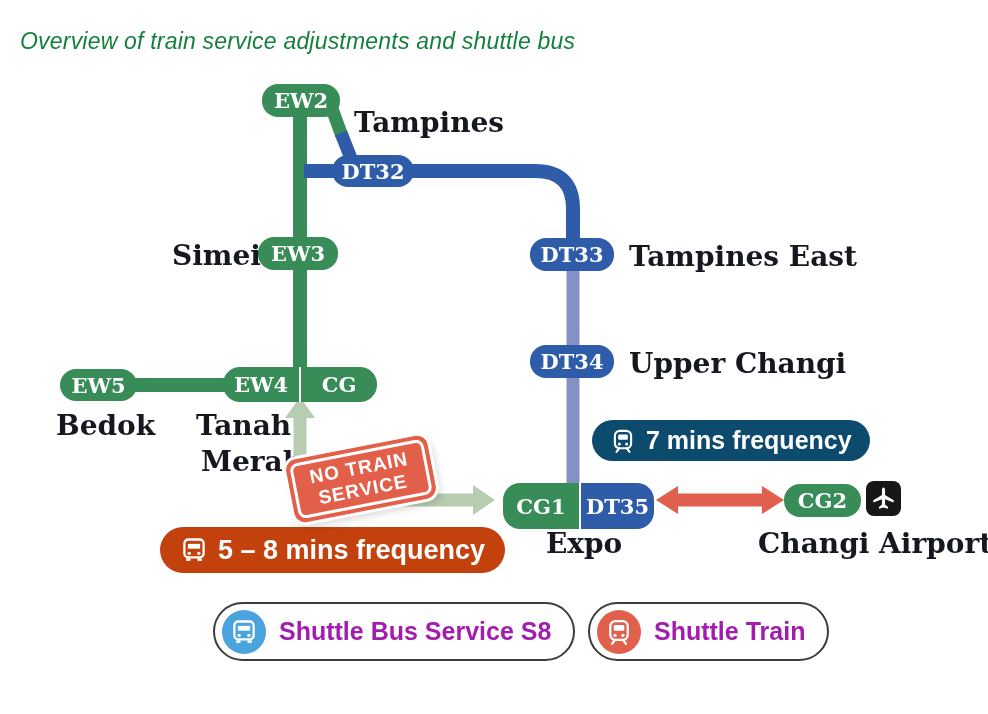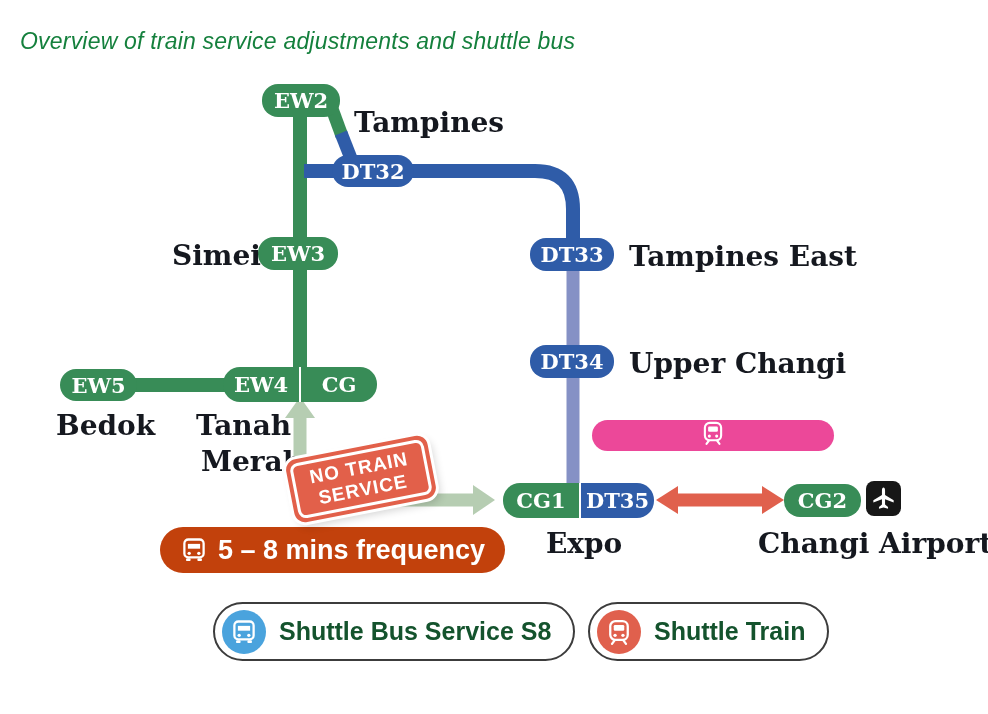--- a/index.html
+++ b/index.html
@@ -17,38 +17,38 @@
   .combo{display:flex;align-items:stretch;border-radius:17px;overflow:hidden;}
   .combo .seg{display:flex;align-items:center;justify-content:center;color:#fff;
               font-family:"DejaVu Serif",serif;font-weight:bold;font-size:21px;}
   .combo .div{width:2px;background:#fff;}
 
   .station-name{font-family:"DejaVu Serif",serif;font-weight:bold;color:#15181f;
                 font-size:28px;line-height:36px;white-space:nowrap;}
 
   .freq-pill{display:flex;align-items:center;gap:10px;color:#fff;font-weight:bold;
              white-space:nowrap;}
-  .freq-red{left:592px;top:420px;height:31px;border-radius:21px;background:#ec4899;
-            padding:0 18px;font-size:25px;flex-direction:column;}
+  .freq-red{left:592px;top:420px;height:41px;border-radius:21px;background:#0c4a6e;
+            padding:0 18px;font-size:25px;}
   .freq-blue{left:160px;top:527px;height:46px;border-radius:23px;background:#c2410c;
              padding:0 20px;font-size:27px;}
 
   .stamp{left:289px;top:447px;transform:rotate(-11deg);background:#e2604a;border-radius:11px;
          padding:4px;box-shadow:0 0 0 3px #ffffff,3px 5px 8px rgba(0,0,0,.18);}
   .stamp-inner{border:3px solid #fff;border-radius:8px;padding:3px 15px;text-align:center;
                color:#fff;font-weight:bold;font-size:19px;line-height:22px;letter-spacing:1px;
                white-space:nowrap;}
 
   .plane-chip{left:866px;top:481px;width:35px;height:35px;background:#171717;border-radius:8px;
               display:flex;align-items:center;justify-content:center;}
 
   .legend-pill{display:flex;align-items:center;gap:13px;background:#fff;
                border:2px solid #3c3c3c;border-radius:30px;height:55px;padding:0 22px 0 7px;
                white-space:nowrap;}
-  .legend-label{font-weight:bold;font-size:25px;color:#14532d;}
+  .legend-label{font-weight:bold;font-size:25px;color:#a21caf;}
   .legend-circle{width:44px;height:44px;border-radius:50%;display:flex;align-items:center;
                  justify-content:center;}
   .lc-blue{background:#4aa3dd;}
   .lc-red{background:#e0604d;}
 </style>
 </head>
 <body>
 
 <div class="page">
 
@@ -93,21 +93,21 @@
     <span class="seg green" style="flex:1;">CG</span>
   </div>
 
   <div class="abs badge blue" style="left:530px;top:238px;width:84px;height:33px;">
     <span>DT33</span>
   </div>
   <div class="abs badge blue" style="left:530px;top:345px;width:84px;height:33px;">
     <span>DT34</span>
   </div>
 
-  <div class="abs combo" style="left:503px;top:483px;width:151px;height:35px;">
+  <div class="abs combo" style="left:503px;top:483px;width:151px;height:46px;">
     <span class="seg green" style="width:76px;">CG1</span>
     <span class="div"></span>
     <span class="seg blue" style="flex:1;">DT35</span>
   </div>
 
   <div class="abs badge green" style="left:784px;top:484px;width:77px;height:33px;">
     <span>CG2</span>
   </div>
 
   <div class="abs plane-chip">

